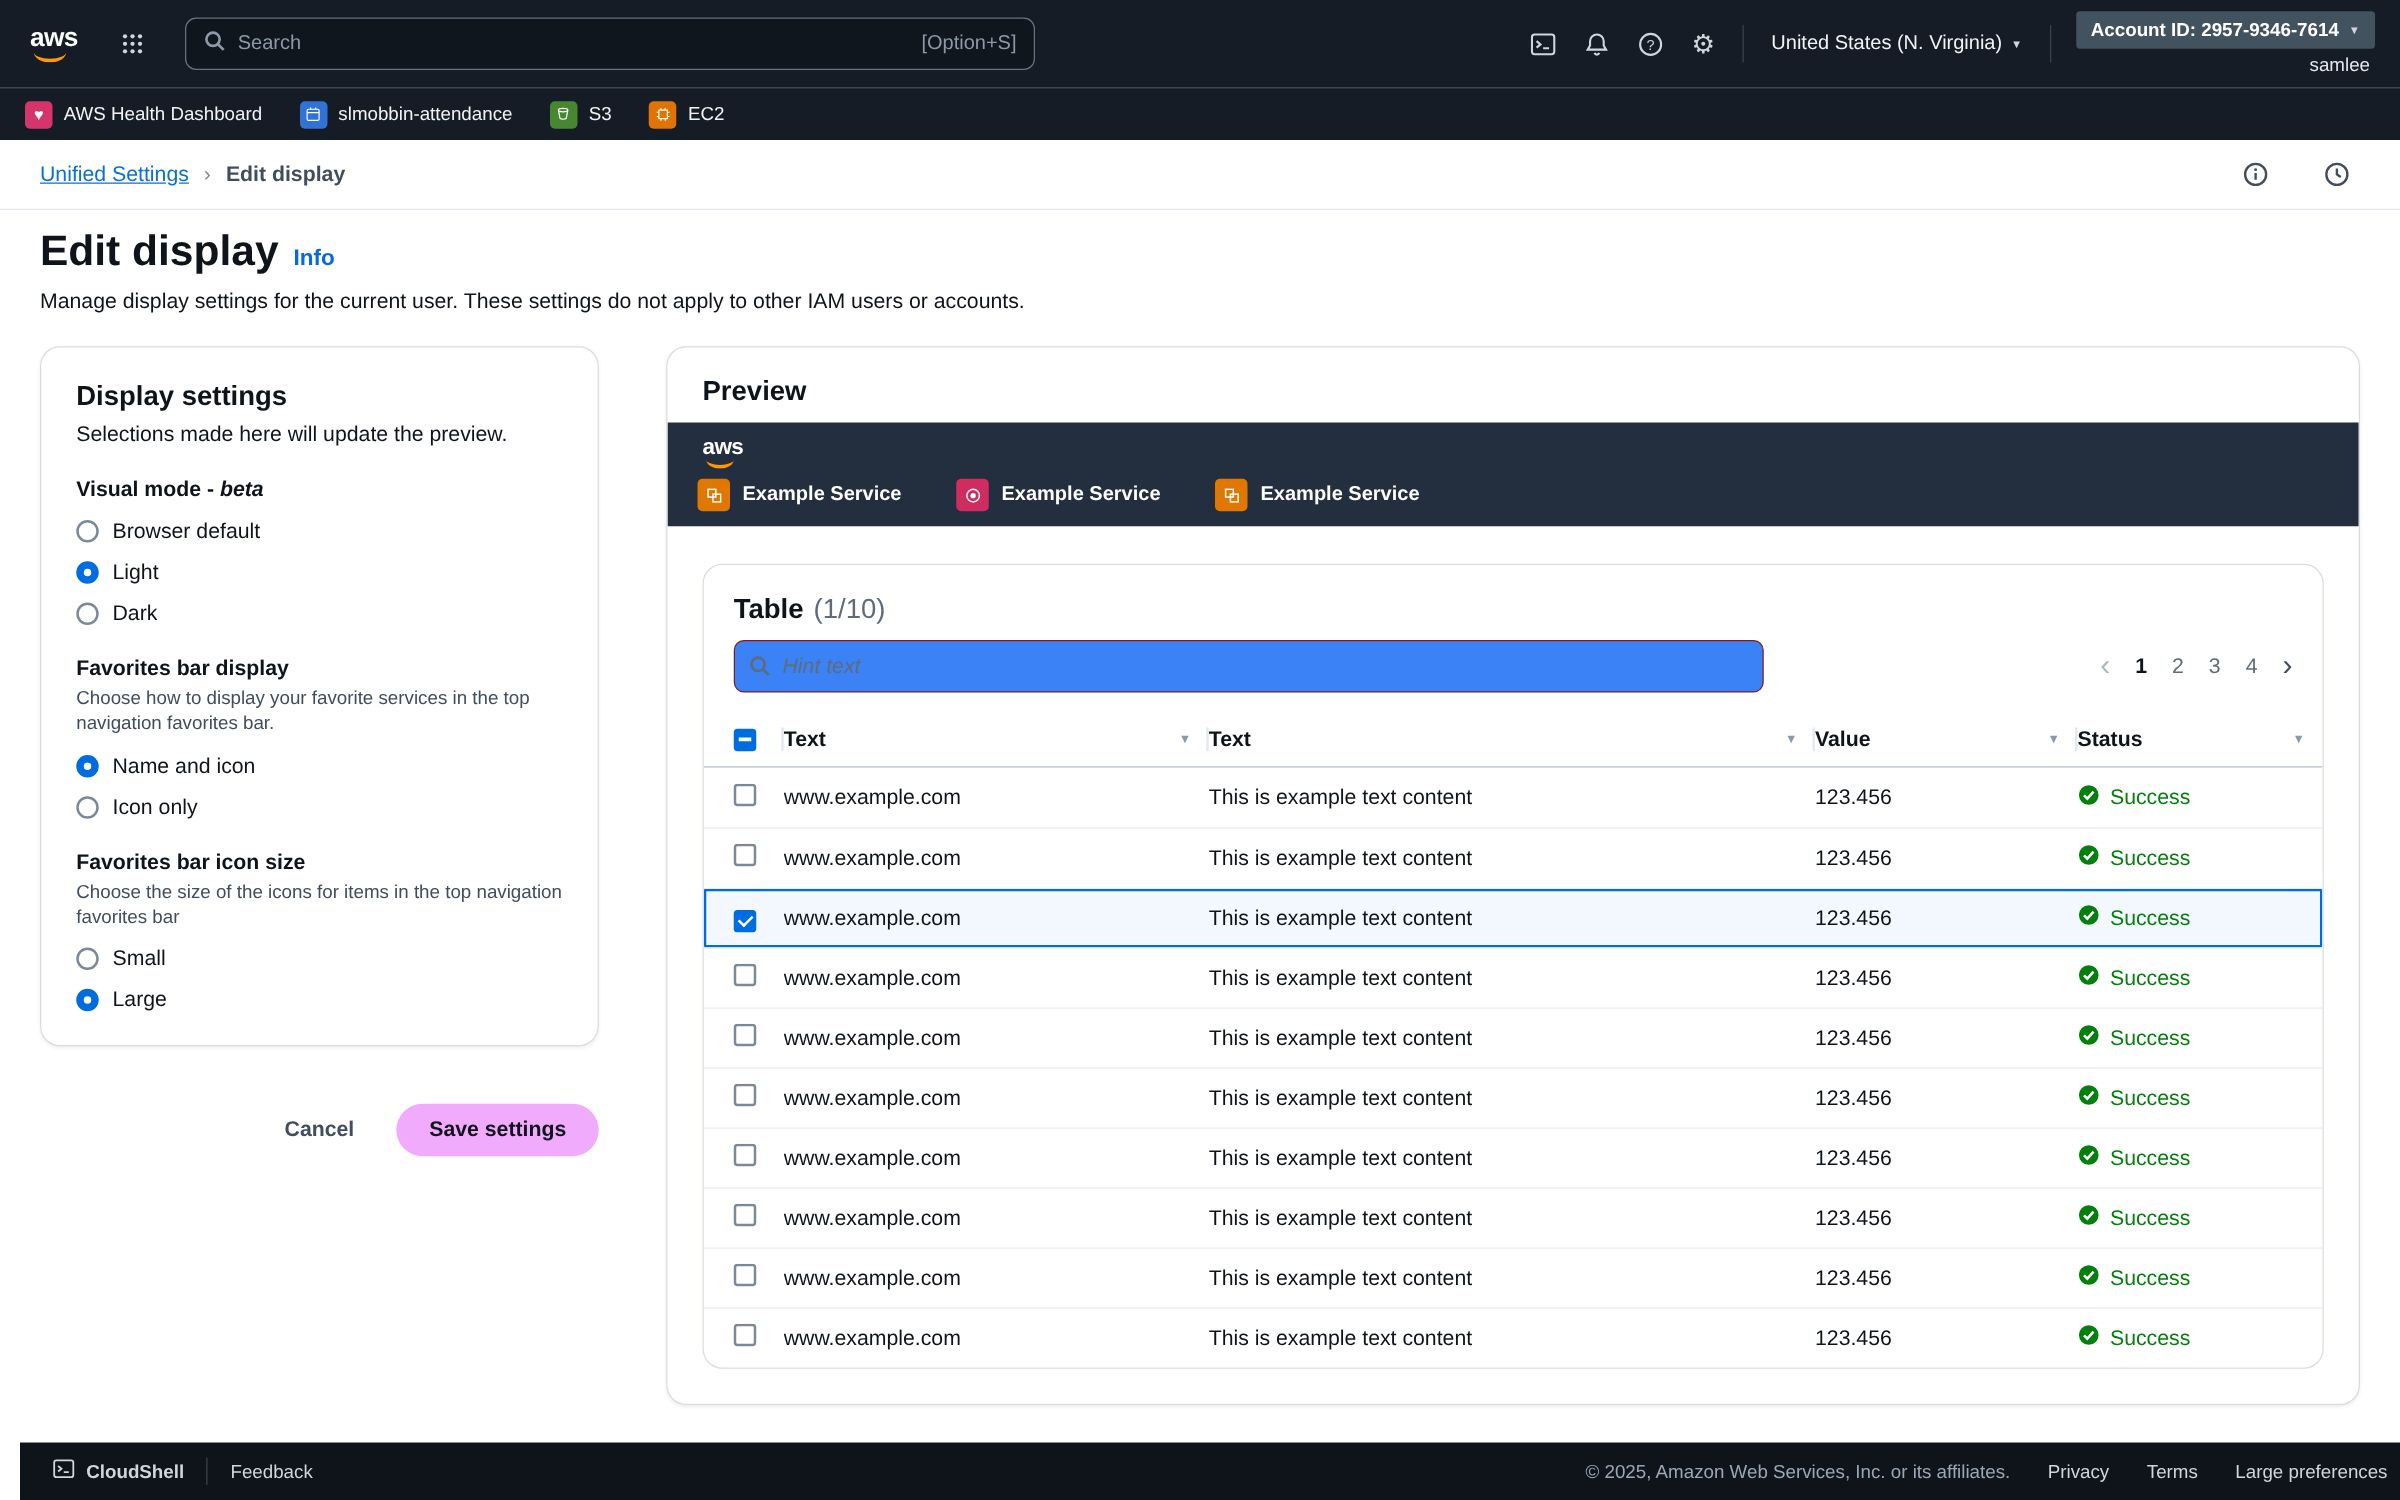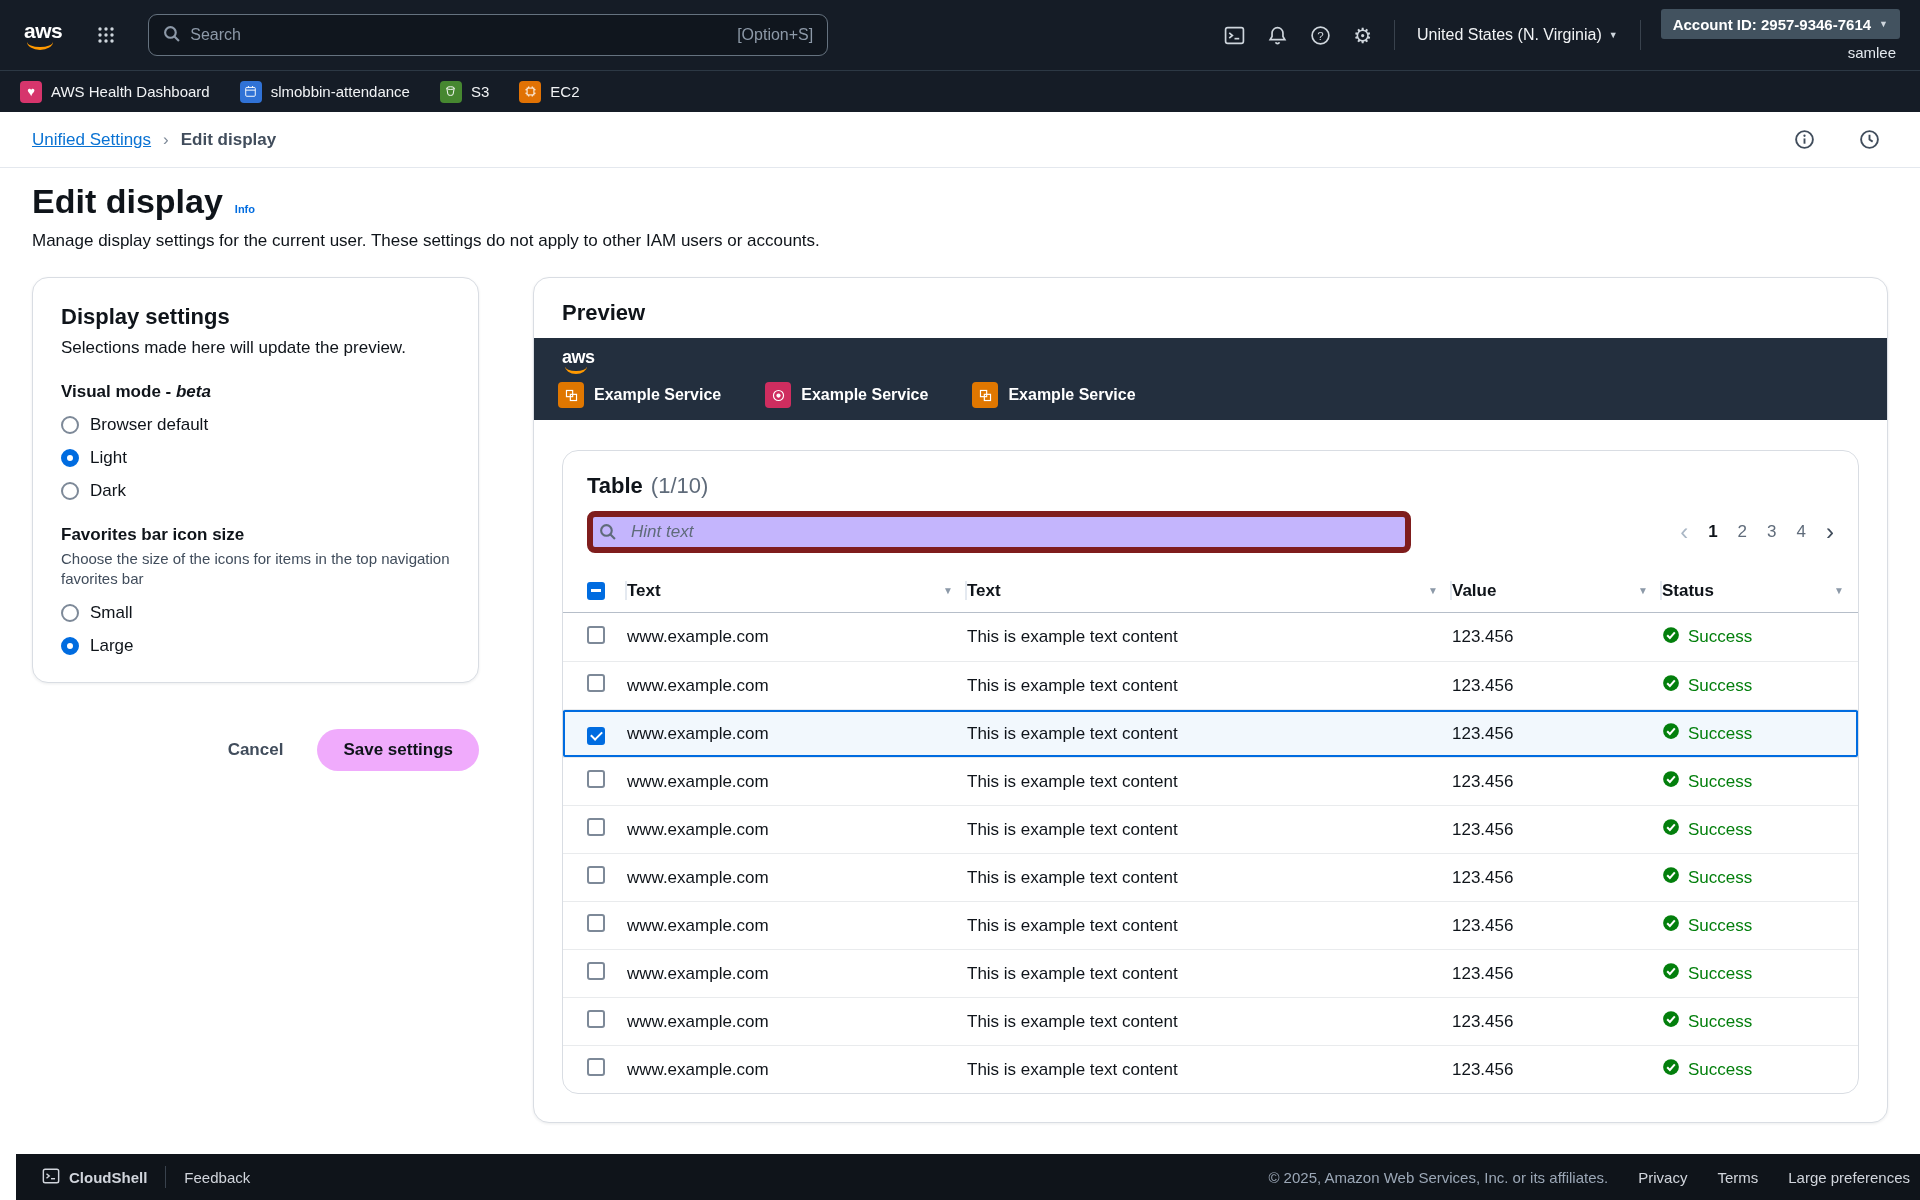--- a/index.html
+++ b/index.html
@@ -45,21 +45,21 @@
     padding:0 32px; font-size:17px; }
   .crumb-link { color:#0972d3; text-decoration:underline; cursor:pointer; }
   .crumb-sep { color:#7d8998; margin:0 12px; font-size:17px; }
   .crumb-current { color:#414d5c; font-weight:bold; }
   .crumb-icons { margin-left:auto; display:flex; align-items:center; gap:28px; }
 
   
   main { padding:14px 32px 0; }
   .page-head { display:flex; align-items:baseline; gap:12px; }
   h1 { font-size:34px; font-weight:bold; color:#0f141a; }
-  .info-link { color:#006ce0; font-size:11px; font-weight:bold; cursor:pointer; }
+  .info-link { color:#006ce0; font-size:18px; font-weight:bold; cursor:pointer; }
   .page-desc { margin-top:10px; font-size:17px; color:#0f141a; }
 
   
   .columns { display:flex; gap:54px; margin-top:26px; align-items:flex-start; }
   .card { background:#fff; border:1px solid #d9dde3; border-radius:16px; box-shadow:0 1px 3px rgba(0,28,36,.08); }
 
   
   .left-col { width:447px; flex:none; }
   .settings-card { padding:26px 28px; }
   .card-title { font-size:22px; font-weight:bold; }
@@ -91,22 +91,22 @@
   .svc-icon.orange { background:#e07700; }
   .svc-icon.pink { background:#cf2d5f; }
 
   
   .table-card { margin:30px 28px 0; border:1px solid #d9dde3; border-radius:16px; overflow:hidden; }
   .table-controls { padding:22px 24px 16px; }
   .table-title-row { display:flex; align-items:baseline; gap:8px; }
   .table-title { font-size:22px; font-weight:bold; }
   .table-counter { font-size:22px; color:#5f6b7a; }
   .filter-row { display:flex; align-items:center; margin-top:12px; }
-  .hint-input { width:824px; height:42px; border:6px solid #7f1d1d; border-radius:8px; padding:0 12px 0 38px;
-    font-size:17px; font-family:inherit; color:#0f141a; background:#c4b5fd; }
+  .hint-input { width:824px; height:42px; border:1px solid #7f1d1d; border-radius:8px; padding:0 12px 0 38px;
+    font-size:17px; font-family:inherit; color:#0f141a; background:#3b82f6; }
   .hint-input::placeholder { color:#5f6b7a; font-style:italic; }
   .input-wrap { position:relative; }
   .input-wrap .mag { position:absolute; left:12px; top:12px; color:#5f6b7a; }
   .pagination { margin-left:auto; display:flex; align-items:center; gap:20px; font-size:17px; }
   .pg-chev { font-size:24px; line-height:1; cursor:pointer; color:#414d5c; background:none; border:none; font-family:inherit; }
   .pg-chev.disabled { color:#aab7c5; }
   .pg-num { color:#5f6b7a; cursor:pointer; background:none; border:none; font-size:17px; font-family:inherit; }
   .pg-num.current { color:#0f141a; font-weight:bold; }
 
   .trow, .table-head { display:grid; grid-template-columns:64px 340px 1fr 210px 196px; align-items:center; }
@@ -285,20 +285,32 @@
           <div class="radio-row">
             <span class="radio sel"></span>
             <span class="radio-label">Light</span>
           </div>
           <div class="radio-row">
             <span class="radio"></span>
             <span class="radio-label">Dark</span>
           </div>
         </div>
 
+        <div class="group">
+          <div class="group-label">Favorites bar display</div>
+          <div class="group-desc">Choose how to display your favorite services in the top navigation favorites bar.</div>
+          <div class="radio-row">
+            <span class="radio sel"></span>
+            <span class="radio-label">Name and icon</span>
+          </div>
+          <div class="radio-row">
+            <span class="radio"></span>
+            <span class="radio-label">Icon only</span>
+          </div>
+        </div>
 
         <div class="group">
           <div class="group-label">Favorites bar icon size</div>
           <div class="group-desc">Choose the size of the icons for items in the top navigation favorites bar</div>
           <div class="radio-row">
             <span class="radio"></span>
             <span class="radio-label">Small</span>
           </div>
           <div class="radio-row">
             <span class="radio sel"></span>

